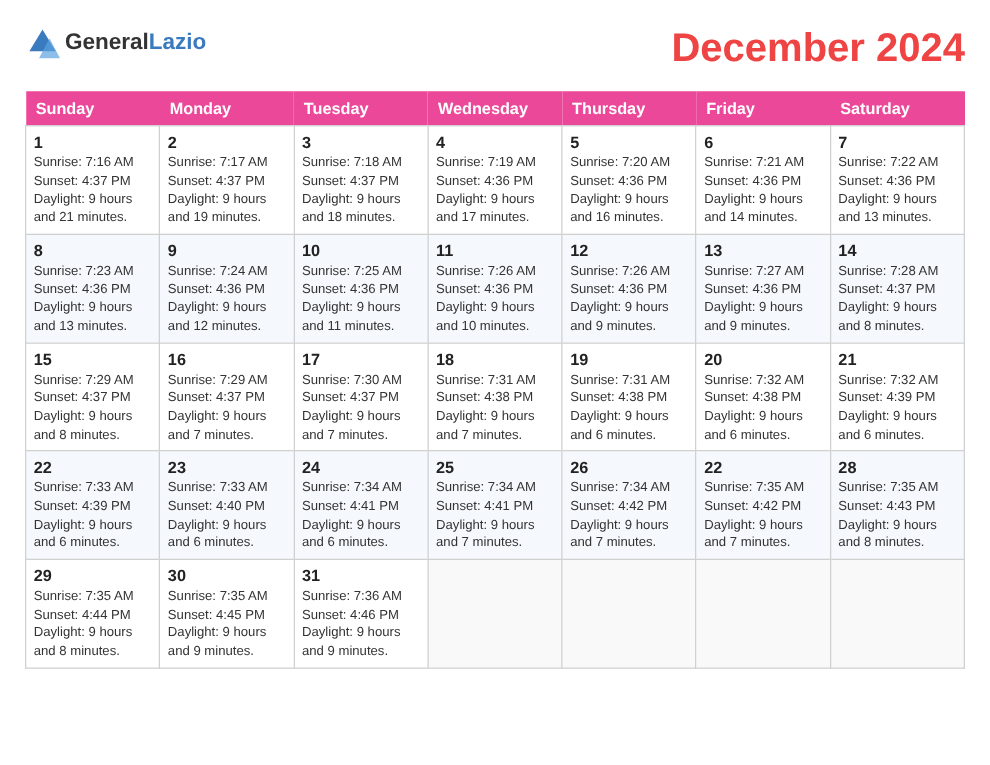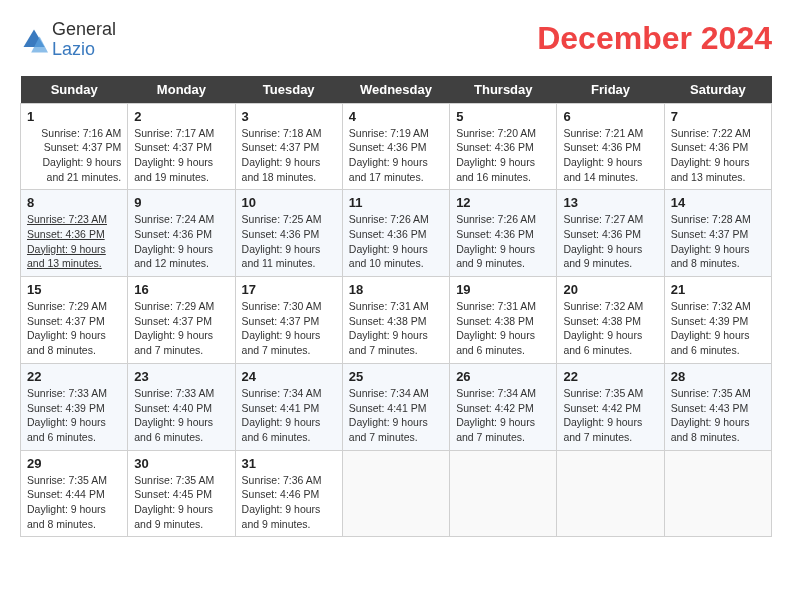--- a/index.html
+++ b/index.html
@@ -15,23 +15,23 @@
       justify-content: space-between;
       align-items: flex-start;
       margin-bottom: 16px;
     }
     .logo {
       display: flex;
       align-items: center;
     }
     .logo-text {
       display: flex;
-      flex-direction: column;
+      flex-direction: row;
       font-size: 18px;
-      font-weight: normal;
+      font-weight: bold;
       color: #333;
       line-height: 1.1;
     }
     .logo-text span:first-child { color: #333; }
     .logo-icon {
       width: 28px;
       height: 28px;
       margin-right: 4px;
     }
     .title-block {
@@ -45,24 +45,24 @@
     .location {
       font-size: 15px;
       color: #555;
     }
     .calendar {
       width: 100%;
       border-collapse: collapse;
       font-size: 11px;
     }
     .calendar th {
-      background-color: #404040;
+      background-color: #ec4899;
       color: #fff;
       padding: 6px 8px;
-      text-align: center;
+      text-align: left;
       font-size: 13px;
       font-weight: bold;
     }
     .calendar td {
       border: 1px solid #d0d0d0;
       vertical-align: top;
       padding: 5px 6px;
       min-height: 80px;
       width: 14.28%;
       background: #fff;
@@ -114,21 +114,21 @@
         <th>Wednesday</th>
         <th>Thursday</th>
         <th>Friday</th>
         <th>Saturday</th>
       </tr>
   </thead>
   <tbody id="calendar-body">
   <tr>
         <td>
           <span class="day-num">1</span>
-          <div class="day-info" style="white-space: pre-line; text-align: right;">Sunrise: 7:16 AM
+          <div class="day-info" style="white-space: pre-line;">Sunrise: 7:16 AM
 Sunset: 4:37 PM
 Daylight: 9 hours and 21 minutes.</div>
         </td>
         <td>
           <span class="day-num">2</span>
           <div class="day-info" style="white-space: pre-line;">Sunrise: 7:17 AM
 Sunset: 4:37 PM
 Daylight: 9 hours and 19 minutes.</div>
         </td>
         <td>
@@ -158,21 +158,21 @@
         <td>
           <span class="day-num">7</span>
           <div class="day-info" style="white-space: pre-line;">Sunrise: 7:22 AM
 Sunset: 4:36 PM
 Daylight: 9 hours and 13 minutes.</div>
         </td>
       </tr>
       <tr>
         <td>
           <span class="day-num">8</span>
-          <div class="day-info" style="white-space: pre-line; text-decoration: underline;">Sunrise: 7:23 AM
+          <div class="day-info" style="white-space: pre-line;">Sunrise: 7:23 AM
 Sunset: 4:36 PM
 Daylight: 9 hours and 13 minutes.</div>
         </td>
         <td>
           <span class="day-num">9</span>
           <div class="day-info" style="white-space: pre-line;">Sunrise: 7:24 AM
 Sunset: 4:36 PM
 Daylight: 9 hours and 12 minutes.</div>
         </td>
         <td>

